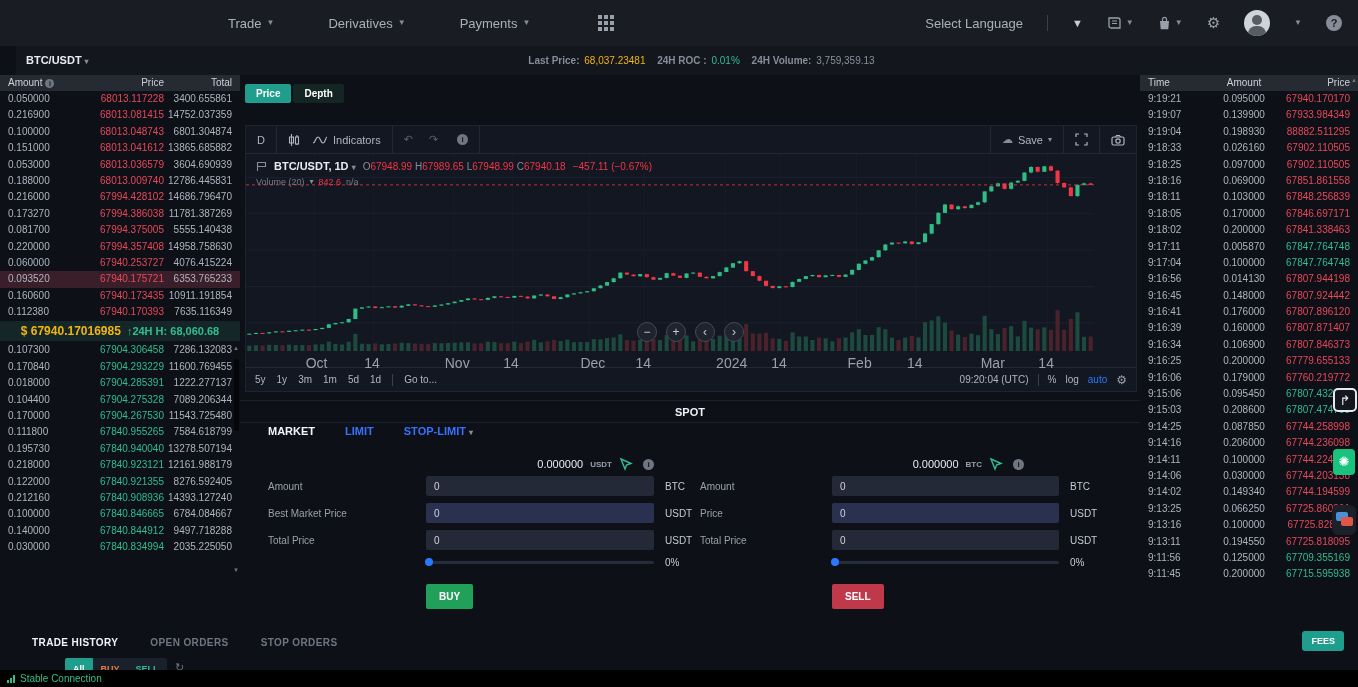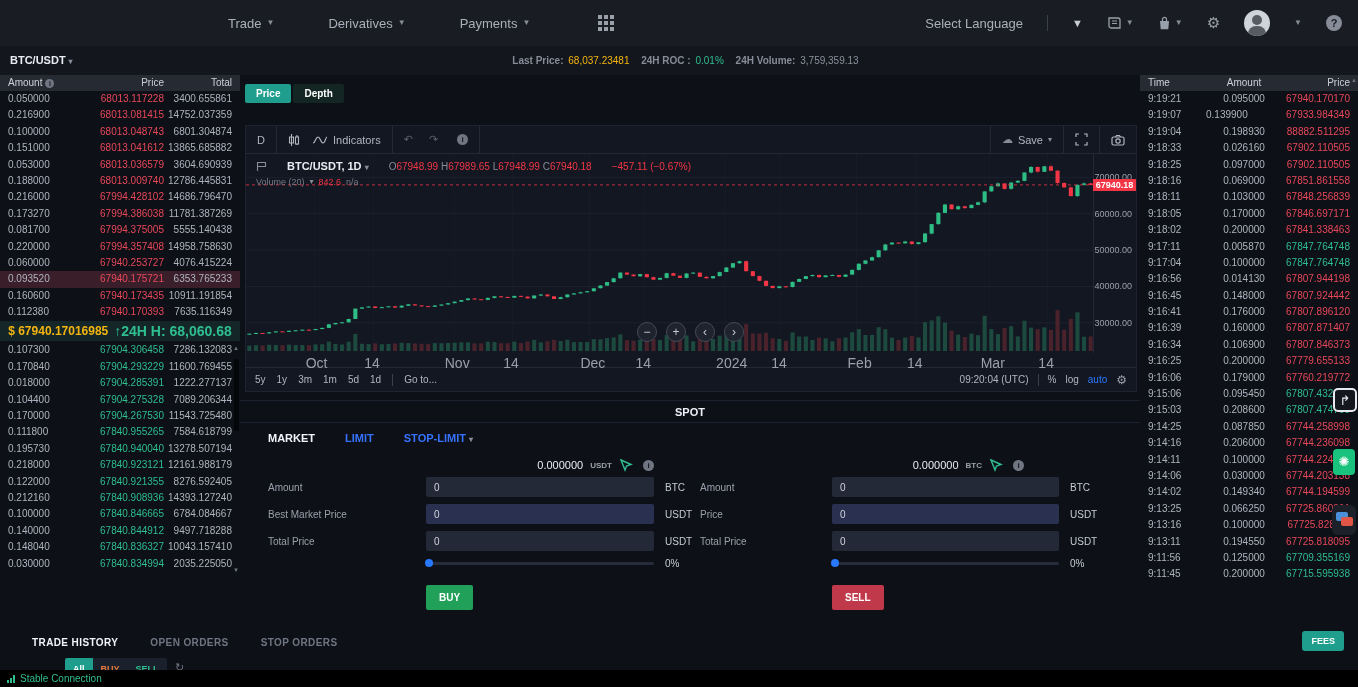--- a/index.html
+++ b/index.html
@@ -21,21 +21,21 @@
 .lang-caret{font-size:11px;color:#c6cbd4}
 .icon-ddl{display:flex;align-items:center;gap:4px;cursor:pointer}
 .avatar{width:26px;height:26px;border-radius:50%;background:#cfd3da;position:relative;overflow:hidden;cursor:pointer}
 .avatar::before{content:"";position:absolute;left:8px;top:5px;width:10px;height:10px;border-radius:50%;background:#565b64}
 .avatar::after{content:"";position:absolute;left:4px;top:16px;width:18px;height:12px;border-radius:8px 8px 0 0;background:#565b64}
 .help-circ{width:16px;height:16px;border-radius:50%;background:#868d98;color:#191c23;font-size:11px;font-weight:bold;
   text-align:center;line-height:16px;cursor:pointer}
 .gear{font-size:15px;color:#9aa0aa;cursor:pointer}
 
 
-.strip{position:absolute;top:46px;left:0;right:0;height:29px;background:#13161d}
+.strip{position:absolute;top:46px;left:16px;right:0;height:29px;background:#13161d}
 .symbol{position:absolute;left:10px;top:8px;font-size:11px;font-weight:bold;color:#e8ecf1;cursor:pointer}
 .symbol .caret{margin-left:3px}
 .ticker{position:absolute;left:240px;width:900px;top:9px;text-align:center;font-size:10px;color:#868d98}
 .ticker b{font-weight:bold}
 .t-gold{color:#f3b50f}.t-green{color:#2fbe8f}.t-dim{color:#8a919c}
 .ticker span{margin:0 9px 0 2px}
 
 
 .panel{position:absolute;top:75px;background:#0d1017;font-size:10px}
 .ob-panel{left:0;width:240px;bottom:57px}
@@ -47,21 +47,21 @@
 .info-dot{display:inline-block;width:9px;height:9px;border-radius:50%;background:#6f7682;color:#13161d;
   font-size:7px;line-height:9px;text-align:center;font-weight:bold;margin-left:3px;font-style:normal}
 .ob-row,.h-row{display:grid;height:16.4px;line-height:16.4px;padding:0 8px;color:#aeb4bf;cursor:pointer}
 .ob-row{grid-template-columns:80px 76px auto}
 .h-row{grid-template-columns:58px 76px auto}
 .ob-row .c2,.ob-row .c3,.h-row .c3{text-align:right}
 .ask{color:#e8485a}.bid{color:#2fbe8f}
 .ob-row.hl{background:#3a1f2b}
 .ob-mid{height:20px;margin:1px 0;background:#152628;display:flex;align-items:center;justify-content:center;gap:6px}
 .mid-price{color:#f3b50f;font-weight:bold;font-size:12px}
-.mid-high{color:#2fbe8f;font-size:14px;font-weight:bold}
+.mid-high{color:#2fbe8f;font-size:11px;font-weight:bold}
 .sb-thumb{position:absolute;width:5px;background:#04060a;border-radius:3px;cursor:pointer}
 .sb-arrow{position:absolute;font-size:6px;color:#6f7682;cursor:pointer}
 
 
 .center{position:absolute;left:240px;width:900px;top:75px;height:555px}
 .view-tabs{position:absolute;left:5px;top:9px;display:flex}
 .vtab{padding:4px 11px;font-size:10px;font-weight:bold;color:#fff;border-radius:2px;cursor:pointer}
 .vtab.active{background:#1f9e8e}
 .vtab.inactive{background:#142623;margin-left:2px}
 .chart{position:absolute;left:5px;top:50px;width:892px;height:267px;background:#131722;border:1px solid #1f2330}
@@ -69,45 +69,45 @@
 .ct-group{display:flex;align-items:center;padding:0 11px;border-right:1px solid #242836;gap:12px}
 .ct-btn{cursor:pointer;display:flex;align-items:center;gap:5px}
 .ct-right{margin-left:auto;display:flex;align-items:stretch}
 .ct-right .ct-group{border-right:none;border-left:1px solid #242836}
 .chart-body{position:relative;height:199px;overflow:hidden}
 #candles{position:absolute;left:0;top:0}
 .axis-col{position:absolute;right:0;top:0;width:43px;height:199px;border-left:1px solid #242836;background:#131722}
 .ylabel{position:absolute;right:4px;font-size:9px;color:#9aa0ab}
 .price-tag{position:absolute;right:0;width:43px;background:#f23645;color:#fff;font-size:9px;
   text-align:center;padding:1px 0;font-weight:bold}
-.legend{position:absolute;left:10px;top:6px;font-size:11px;color:#d1d4dc;display:flex;gap:20px;align-items:center;white-space:nowrap}
+.legend{position:absolute;left:10px;top:6px;font-size:11px;color:#d1d4dc;display:flex;gap:7px;align-items:center;white-space:nowrap}
 .legend .sym{font-weight:bold;color:#e8ecf1;cursor:pointer}
 .lk{color:#868d98;font-size:10px}
 .lv{color:#f23645;font-size:10px}
 .vol-legend{position:absolute;left:10px;top:23px;font-size:9px;color:#787b86;display:flex;gap:5px;align-items:center}
 .vol-red{color:#f23645}
 .nav-circles{position:absolute;left:391px;top:168px;display:flex;gap:9px}
 .navc{width:20px;height:20px;border-radius:50%;background:rgba(32,37,48,.92);border:1px solid #434a57;
   color:#c6cbd4;text-align:center;line-height:18px;font-size:12px;cursor:pointer}
 .time-axis{height:14px;position:relative;font-size:14px;color:#9aa0ab}
 .time-axis span{position:absolute;top:2px}
 .chart-bottom{height:24px;border-top:1px solid #242836;display:flex;align-items:center;font-size:10px;
   color:#b2b5be;padding:0 9px;gap:11px}
 .range-btn{cursor:pointer}
 .cb-right{margin-left:auto;display:flex;align-items:center;gap:9px}
 .blue{color:#2979ff}
 
 
 .spot{position:absolute;left:0;top:325px;width:900px;height:230px;border-top:1px solid #1c2130}
 .spot-title{height:22px;line-height:22px;text-align:center;color:#eef1f5;font-weight:bold;font-size:11px;
   border-bottom:1px solid #1c2130}
-.order-tabs{margin:9px 0 0 28px;display:flex;gap:30px;font-size:11px;font-weight:bold;}
+.order-tabs{margin:2px 0 0 28px;display:flex;gap:30px;font-size:11px;font-weight:bold;}
 .ot-active{color:#f2f4f8;cursor:pointer}
 .ot-link{color:#3772ff;cursor:pointer}
-.forms{display:flex;margin-top:10px}
+.forms{display:flex;margin-top:16px}
 .form{position:relative}
 .form.left{width:460px;padding-left:28px}
 .form.right{flex:1;padding-right:35px}
 .balance{display:flex;justify-content:flex-end;align-items:center;gap:7px;margin:4px 46px 5px 0;
   font-size:11px;color:#e8ecf1}
 .balance .unit{font-size:8px;color:#9aa0ab;font-weight:bold}
 .frow{display:flex;align-items:center;margin-bottom:7px}
 .flabel{width:158px;font-size:10px;color:#9aa0ab}
 .form.right .flabel{width:132px}
 .finput{flex:1;height:20px;background:#242938;border:none;border-radius:2px;color:#d0d4dc;
@@ -357,25 +357,20 @@
         </div>
         <div class="ob-row">
           <span class="c1">0.100000</span>
           <span class="c2 bid">67840.846665</span>
           <span class="c3">6784.084667</span>
         </div>
         <div class="ob-row">
           <span class="c1">0.140000</span>
           <span class="c2 bid">67840.844912</span>
           <span class="c3">9497.718288</span>
-        </div>
-        <div class="ob-row">
-          <span class="c1">0.148040</span>
-          <span class="c2 bid">67840.836327</span>
-          <span class="c3">10043.157410</span>
         </div>
         <div class="ob-row">
           <span class="c1">0.030000</span>
           <span class="c2 bid">67840.834994</span>
           <span class="c3">2035.225050</span>
         </div>
       </div>
     <span class="sb-arrow" style="right:1px;top:270px">▲</span>
     <div class="sb-thumb" style="right:1px;top:284px;height:72px"></div>
     <span class="sb-arrow" style="right:1px;top:492px">▼</span>
@@ -837,30 +832,20 @@
             <line x1="831.4" y1="30.6" x2="831.4" y2="42.9" stroke="#2ebd85" stroke-width="0.7"></line>
             <rect x="829.4" y="30.8" width="4.1" height="11.3" fill="#2ebd85"></rect>
             <rect x="836.0" y="182.7" width="4.1" height="14.3" fill="#1d4a3e"></rect>
             <line x1="838.1" y1="28.5" x2="838.1" y2="31.7" stroke="#2ebd85" stroke-width="0.7"></line>
             <rect x="836.0" y="29.4" width="4.1" height="1.5" fill="#2ebd85"></rect>
             <rect x="842.6" y="182.5" width="4.1" height="14.5" fill="#4a222c"></rect>
             <line x1="844.7" y1="28.7" x2="844.7" y2="31.2" stroke="#f23645" stroke-width="0.7"></line>
             <rect x="842.6" y="29.4" width="4.1" height="1.5" fill="#f23645"></rect>
             <line x1="0" y1="30.9" x2="848" y2="30.9" stroke="#f23645" stroke-width="0.8" stroke-dasharray="3,3"></line>
           </svg>
-        <div class="axis-col">
-          <div id="yaxis">
-              <div class="ylabel" style="top: 18.3636px;">70000.00</div>
-              <div class="ylabel" style="top: 54.7273px;">60000.00</div>
-              <div class="ylabel" style="top: 91.0909px;">50000.00</div>
-              <div class="ylabel" style="top: 127.455px;">40000.00</div>
-              <div class="ylabel" style="top: 163.818px;">30000.00</div>
-            </div>
-          <div class="price-tag" id="ptag" style="top: 24.8539px;">67940.18</div>
-        </div>
         <div class="legend">
           <svg width="11" height="11" viewBox="0 0 11 11">
               <path d="M1.5 1v9M1.5 1.5h8v4h-8" fill="none" stroke="#868d98" stroke-width="1.1"></path>
             </svg>
           <span class="sym"><span>BTC/USDT, 1D</span> <span class="caret">▾</span></span>
           <span id="ohlc-vals"><span class="lk">O</span><span class="lv">67948.99 </span><span class="lk">H</span><span class="lv">67989.65 </span><span class="lk">L</span><span class="lv">67948.99 </span><span class="lk">C</span><span class="lv">67940.18 </span></span>
           <span class="lv">−457.11 (−0.67%)</span>
         </div>
         <div class="vol-legend">
           <span>Volume (20)</span>
@@ -1002,21 +987,21 @@
       <span class="c3">Price</span>
     </div>
     <div id="hist-rows">
         <div class="h-row">
           <span class="c1">9:19:21</span>
           <span class="c2" style="text-align: center;">0.095000</span>
           <span class="c3 ask">67940.170170</span>
         </div>
         <div class="h-row">
           <span class="c1">9:19:07</span>
-          <span class="c2" style="text-align: left;">0.139900</span>
+          <span class="c2" style="text-align: center;">0.139900</span>
           <span class="c3 ask">67933.984349</span>
         </div>
         <div class="h-row">
           <span class="c1">9:19:04</span>
           <span class="c2" style="text-align: center;">0.198930</span>
           <span class="c3 ask">88882.511295</span>
         </div>
         <div class="h-row">
           <span class="c1">9:18:33</span>
           <span class="c2" style="text-align: center;">0.026160</span>

